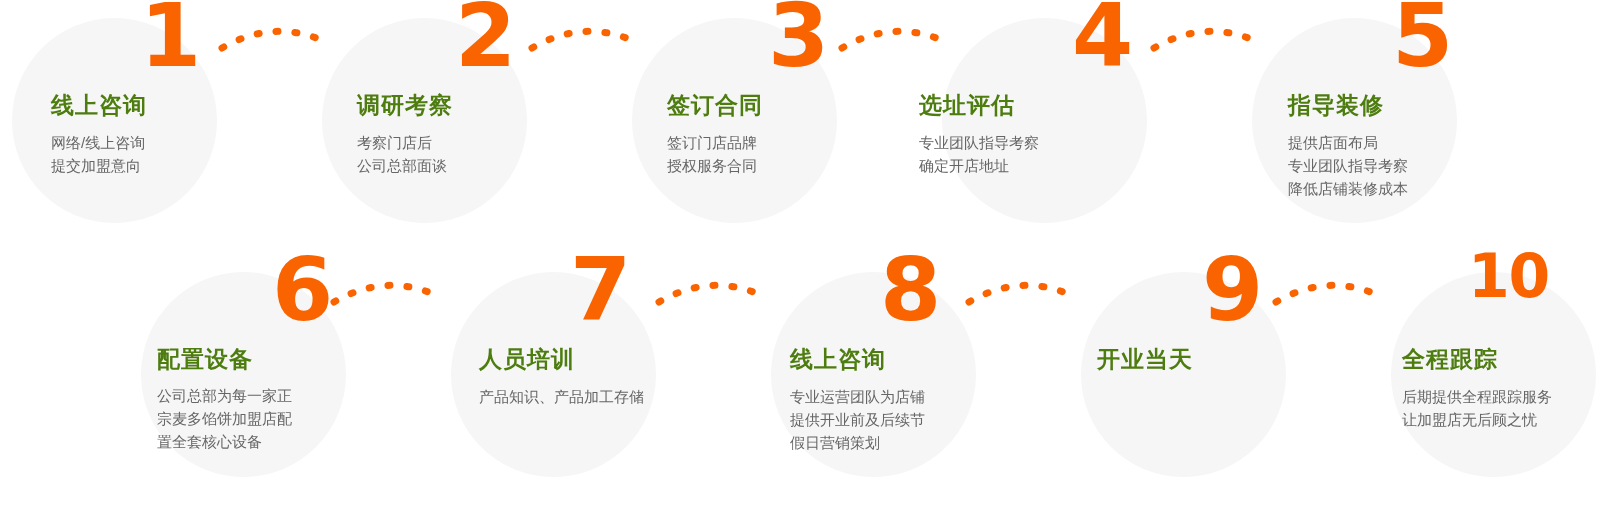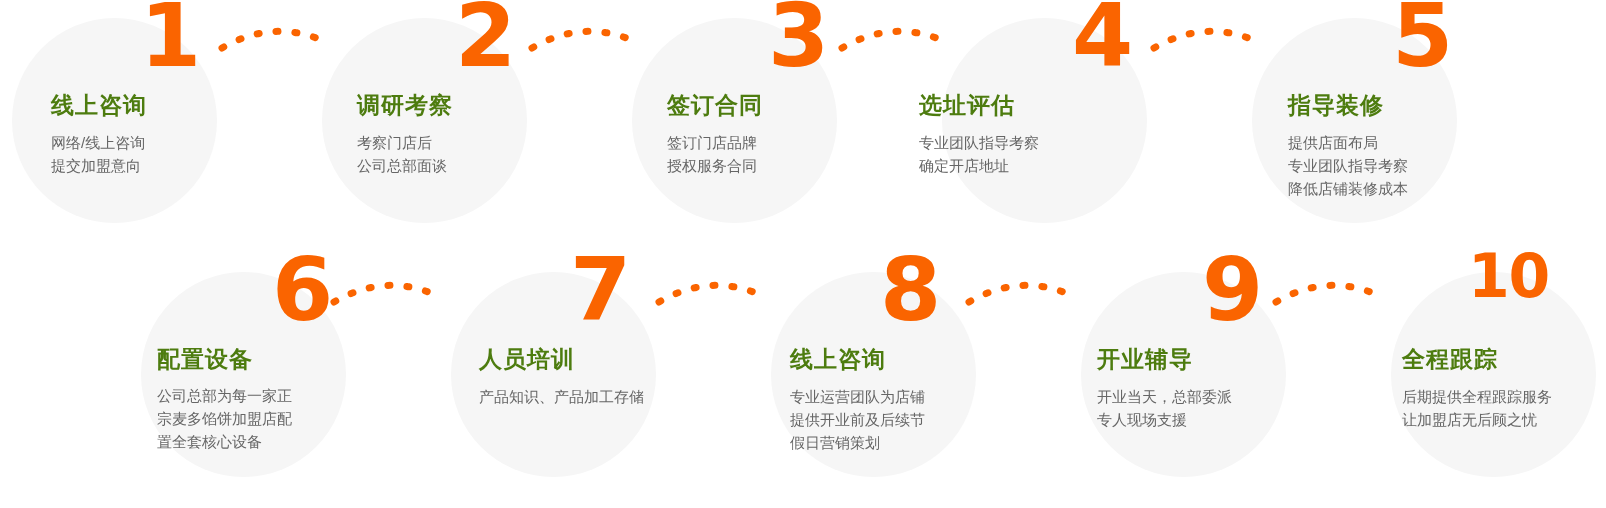--- a/index.html
+++ b/index.html
@@ -173,25 +173,21 @@
         <div>提供开业前及后续节</div>
         <div>假日营销策划</div>
       </div>
     </div>
   </div>
 
   <div class="step">
     <div class="circle" style="left:1081px; top:272px; width:205px; height:205px;"></div>
     <div class="num" style="left:1202px; top:246px; font-size:88px;">9</div>
     <div class="txt" style="left:1097px; top:348px;">
-      <div class="title">开业辅导</div>
-      <div class="desc">
-        <div>开业当天，总部委派</div>
-        <div>专人现场支援</div>
-      </div>
+      <div class="title">开业当天</div>
     </div>
   </div>
 
   <div class="step">
     <div class="circle" style="left:1391px; top:272px; width:205px; height:205px;"></div>
     <div class="num" style="left:1468px; top:246px; font-size:60px;">10</div>
     <div class="txt" style="left:1402px; top:348px;">
       <div class="title">全程跟踪</div>
       <div class="desc">
         <div>后期提供全程跟踪服务</div>

